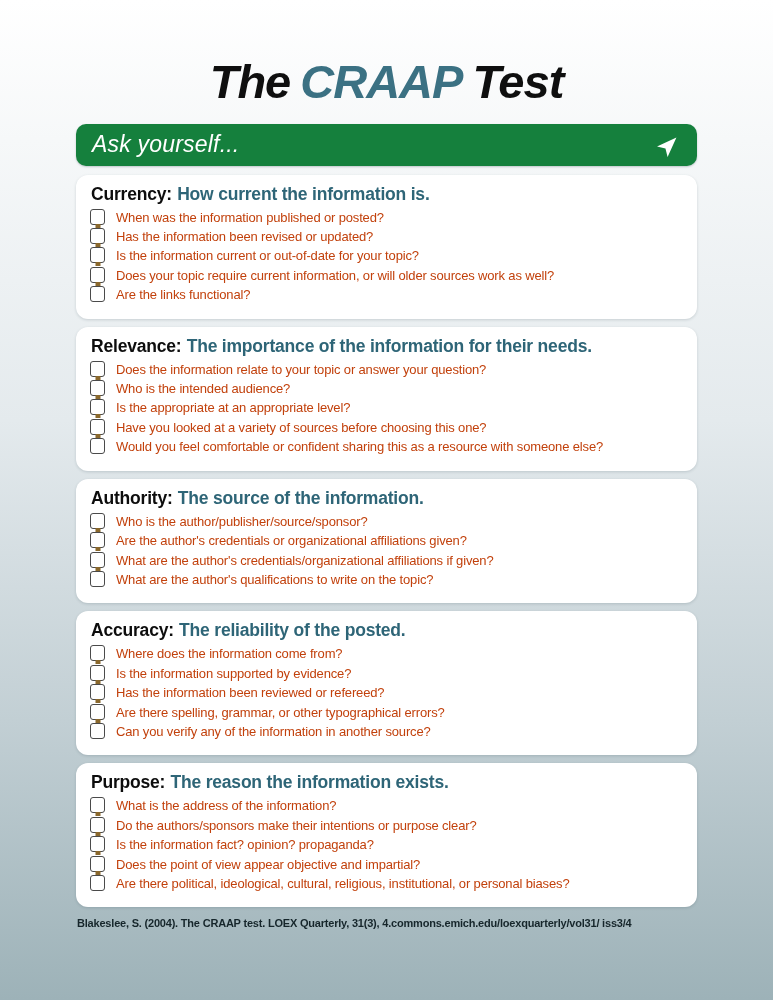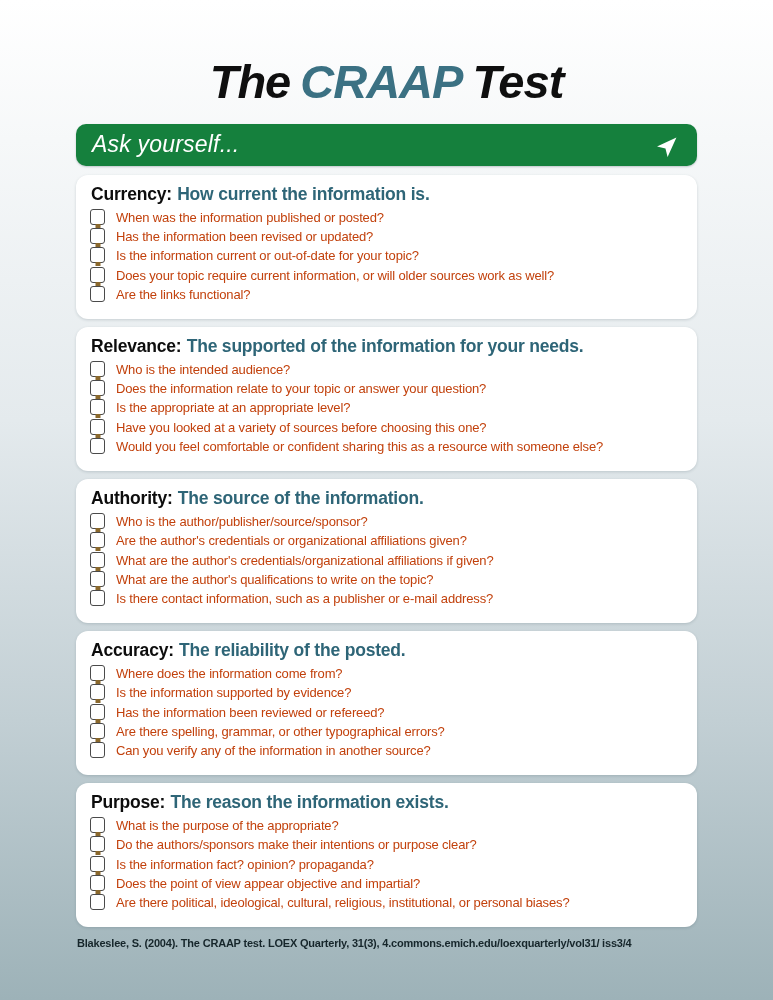--- a/index.html
+++ b/index.html
@@ -150,34 +150,34 @@
   </li>
 
   <li class="item">
     <span class="checkbox"></span>
     <span class="item-text">Are the links functional?</span>
   </li>
 </ul>
   </section>
 
   <section class="card">
-    <h2 class="card-heading"><span class="sec-label">Relevance:</span><span class="sec-subtitle">The supported of the information for your needs.</span></h2>
-    <ul class="items">
+    <h2 class="card-heading"><span class="sec-label">Relevance:</span><span class="sec-subtitle">The importance of the information for their needs.</span></h2>
+    <ul class="items">
+  <li class="item">
+    <span class="checkbox"></span>
+    <span class="item-text">Does the information relate to your topic or answer your question?</span>
+  </li>
+
   <li class="item">
     <span class="checkbox"></span>
     <span class="item-text">Who is the intended audience?</span>
   </li>
 
   <li class="item">
     <span class="checkbox"></span>
-    <span class="item-text">Does the information relate to your topic or answer your question?</span>
-  </li>
-
-  <li class="item">
-    <span class="checkbox"></span>
     <span class="item-text">Is the appropriate at an appropriate level?</span>
   </li>
 
   <li class="item">
     <span class="checkbox"></span>
     <span class="item-text">Have you looked at a variety of sources before choosing this one?</span>
   </li>
 
   <li class="item">
     <span class="checkbox"></span>
@@ -202,24 +202,20 @@
   <li class="item">
     <span class="checkbox"></span>
     <span class="item-text">What are the author's credentials/organizational affiliations if given?</span>
   </li>
 
   <li class="item">
     <span class="checkbox"></span>
     <span class="item-text">What are the author's qualifications to write on the topic?</span>
   </li>
 
-  <li class="item">
-    <span class="checkbox"></span>
-    <span class="item-text">Is there contact information, such as a publisher or e-mail address?</span>
-  </li>
 </ul>
   </section>
 
   <section class="card">
     <h2 class="card-heading"><span class="sec-label">Accuracy:</span><span class="sec-subtitle">The reliability of the posted.</span></h2>
     <ul class="items">
   <li class="item">
     <span class="checkbox"></span>
     <span class="item-text">Where does the information come from?</span>
   </li>
@@ -244,21 +240,21 @@
     <span class="item-text">Can you verify any of the information in another source?</span>
   </li>
 </ul>
   </section>
 
   <section class="card">
     <h2 class="card-heading"><span class="sec-label">Purpose:</span><span class="sec-subtitle">The reason the information exists.</span></h2>
     <ul class="items">
   <li class="item">
     <span class="checkbox"></span>
-    <span class="item-text">What is the purpose of the appropriate?</span>
+    <span class="item-text">What is the address of the information?</span>
   </li>
 
   <li class="item">
     <span class="checkbox"></span>
     <span class="item-text">Do the authors/sponsors make their intentions or purpose clear?</span>
   </li>
 
   <li class="item">
     <span class="checkbox"></span>
     <span class="item-text">Is the information fact? opinion? propaganda?</span>

